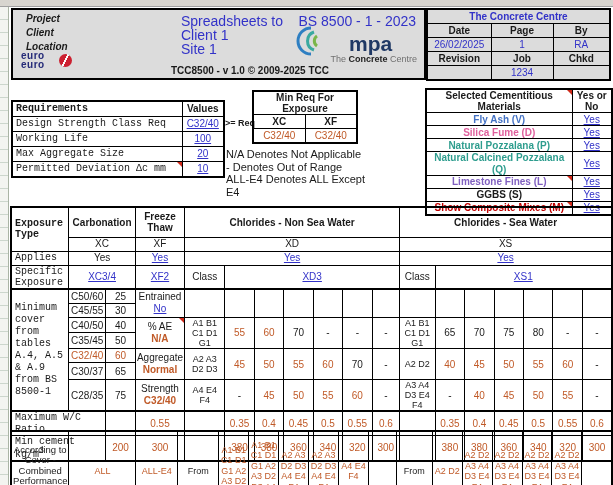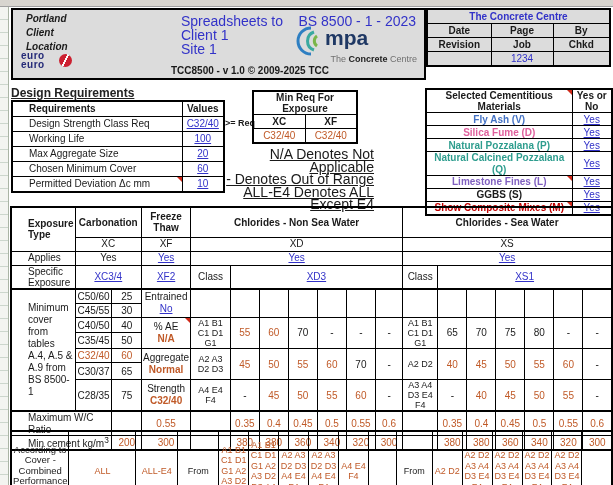--- a/index.html
+++ b/index.html
@@ -7,76 +7,76 @@
        font-family:"Liberation Sans",sans-serif;color:#1a1a1a;}
   #screen{position:relative;width:613px;height:485px;overflow:hidden;background:#fff;}
   
   .top-strip{position:absolute;left:0;top:0;width:613px;height:6px;background:#d8d5cf;border-bottom:1px solid #a0a0a0;}
   .left-strip{position:absolute;left:0;top:7px;width:8px;height:478px;background:#f3f4f0;border-right:1px solid #aab4a4;
       background-image:repeating-linear-gradient(to bottom,transparent 0,transparent 12px,#ccd6cc 12px,#ccd6cc 13px);}
   
   table{border-collapse:collapse;table-layout:fixed;}
   td{border:1px solid #000;font-size:10px;padding:0 1px;text-align:center;vertical-align:middle;line-height:1.12;overflow:hidden;}
   .outer2{border:2px solid #000;}
-  .l{text-align:left;padding-left:16px;}
+  .l{text-align:left;padding-left:3px;font-family:Liberation Mono, monospace;}
   .b{font-weight:bold;}
   .sm{font-size:9px;}
   .lnk{color:#3232c8;text-decoration:underline;}
   .bl{color:#3232c8;}
   .o{color:#c05a28;}
   .cm{position:relative;}
   .cm::after{content:"";position:absolute;top:0;right:0;border-left:5px solid transparent;border-top:5px solid #d02818;}
   
   .hdr{position:absolute;left:11px;top:8px;width:411px;height:68px;background:#dcdcdc;border:2px solid #000;}
   .hdr .lbl{position:absolute;left:13px;font-style:italic;font-weight:bold;font-size:10px;}
   .hdr .val{position:absolute;left:168px;color:#3232c8;font-size:14px;white-space:pre;}
   .euro{position:absolute;left:8px;top:42px;line-height:8px;text-align:right;}
   .euro span{display:block;font-weight:bold;font-size:10px;letter-spacing:.5px;color:#242a78;line-height:8.5px;}
   .euroball{position:absolute;left:46px;top:44px;width:13px;height:13px;border-radius:50%;background:#cc2030;
      background-image:linear-gradient(115deg,transparent 44%,#fff 44%,#fff 54%,transparent 54%);}
   .version{position:absolute;left:158px;top:55px;font-size:10px;font-weight:bold;}
   .mpa{position:absolute;left:278px;top:16px;width:130px;}
-  .mpa-row{display:flex;align-items:flex-start;}
+  .mpa-row{display:flex;align-items:flex-end;gap:24px;}
   .mpa-name{font-weight:bold;font-size:21px;color:#1f3864;letter-spacing:0;}
   .mpa-tag{font-size:9px;color:#707070;margin-top:-2px;text-align:right;width:126px;}
   .mpa-tag .c{color:#222;font-weight:bold;}
   
   .info{position:absolute;left:426px;top:8px;}
   .info td{height:13px;background:#dcdcdc;}
   .info .title{color:#3232c8;font-weight:bold;}
   .info .v{color:#3232c8;}
   
   .sec-title{position:absolute;font-size:12px;font-weight:bold;text-decoration:underline;color:#222;}
   .design{position:absolute;left:11px;top:100px;}
   .design td{height:14px;}
   .reqnote{position:absolute;left:225px;top:118px;font-size:9px;font-weight:bold;}
   .minreq{position:absolute;left:252px;top:90px;}
   .minreq td{height:13px;}
-  .notes{position:absolute;left:226px;top:148px;width:148px;text-align:right;font-size:14px;line-height:12.5px;color:#1a1a1a;text-decoration:underline;}
+  .notes{position:absolute;left:226px;top:148px;width:148px;text-align:left;font-size:11px;line-height:12.5px;color:#1a1a1a;}
   .cem{position:absolute;left:425px;top:88px;}
   .cem td{height:12px;}
   .cem .mat{font-weight:bold;}
   
   .expo{position:absolute;left:10px;top:206px;}
   .expo td{height:13px;}
   .bt2 td{border-top-width:2px;}
   .freeze-cell div{line-height:12px;}
   .cover-label{font-size:10px;line-height:12px;}
   .bottomblk{position:absolute;left:10px;top:430px;}
   .bottomblk td{height:78px;font-size:9px;line-height:10.5px;}
 </style>
 </head>
 <body>
 
 <div id="screen">
   <div class="top-strip"></div>
   <div class="left-strip"></div>
 
   <div class="hdr">
-    <span class="lbl" style="top:3px">Portland</span>
+    <span class="lbl" style="top:3px">Project</span>
     <span class="lbl" style="top:17px">Client</span>
     <span class="lbl" style="top:31px">Location</span>
     <span class="val" style="top:3px">Spreadsheets to    BS 8500 - 1 - 2023</span>
     <span class="val" style="top:17px">Client 1</span>
     <span class="val" style="top:31px">Site 1</span>
     <div class="euro">
       <span>euro</span>
       <span>euro</span>
     </div>
     <div class="euroball"></div>
@@ -104,34 +104,38 @@
       <tbody>
           <tr>
             <td colspan="3" class="title">The Concrete Centre</td>
           </tr>
       <tr>
         <td class="b">Date</td>
         <td class="b">Page</td>
         <td class="b">By</td>
       </tr>
       <tr>
+        <td class="v">26/02/2025</td>
+        <td class="v">1</td>
+        <td class="v">RA</td>
+      </tr>
+      <tr>
         <td class="b">Revision</td>
         <td class="b">Job</td>
         <td class="b">Chkd</td>
       </tr>
       <tr>
         <td class="v"></td>
         <td class="v">1234</td>
         <td class="v"></td>
       </tr>
     </tbody>
       </table>
   </div>
 
-  <div class="sec-title" style="left:11px;top:86px">Design Requirements</div>
   <div class="design">
     <table class="outer2">
       <colgroup>
           <col style="width:170px">
           <col style="width:42px">
         </colgroup>
       <tbody>
           <tr>
         <td class="l b">Requirements</td>
         <td class="b">Values</td>
@@ -140,24 +144,20 @@
         <td class="l">Design Strength Class Req</td>
         <td class="lnk">C32/40</td>
       </tr>
       <tr>
         <td class="l">Working Life</td>
         <td class="lnk">100</td>
       </tr>
       <tr>
         <td class="l">Max Aggregate Size</td>
         <td class="lnk">20</td>
-      </tr>
-      <tr>
-        <td class="l">Chosen Minimum Cover</td>
-        <td class="lnk">60</td>
       </tr>
       <tr>
         <td class="l cm">Permitted Deviation  Δc mm</td>
         <td class="lnk">10</td>
       </tr>
     </tbody>
       </table>
   </div>
   <div class="reqnote">&gt;= Req</div>
 

